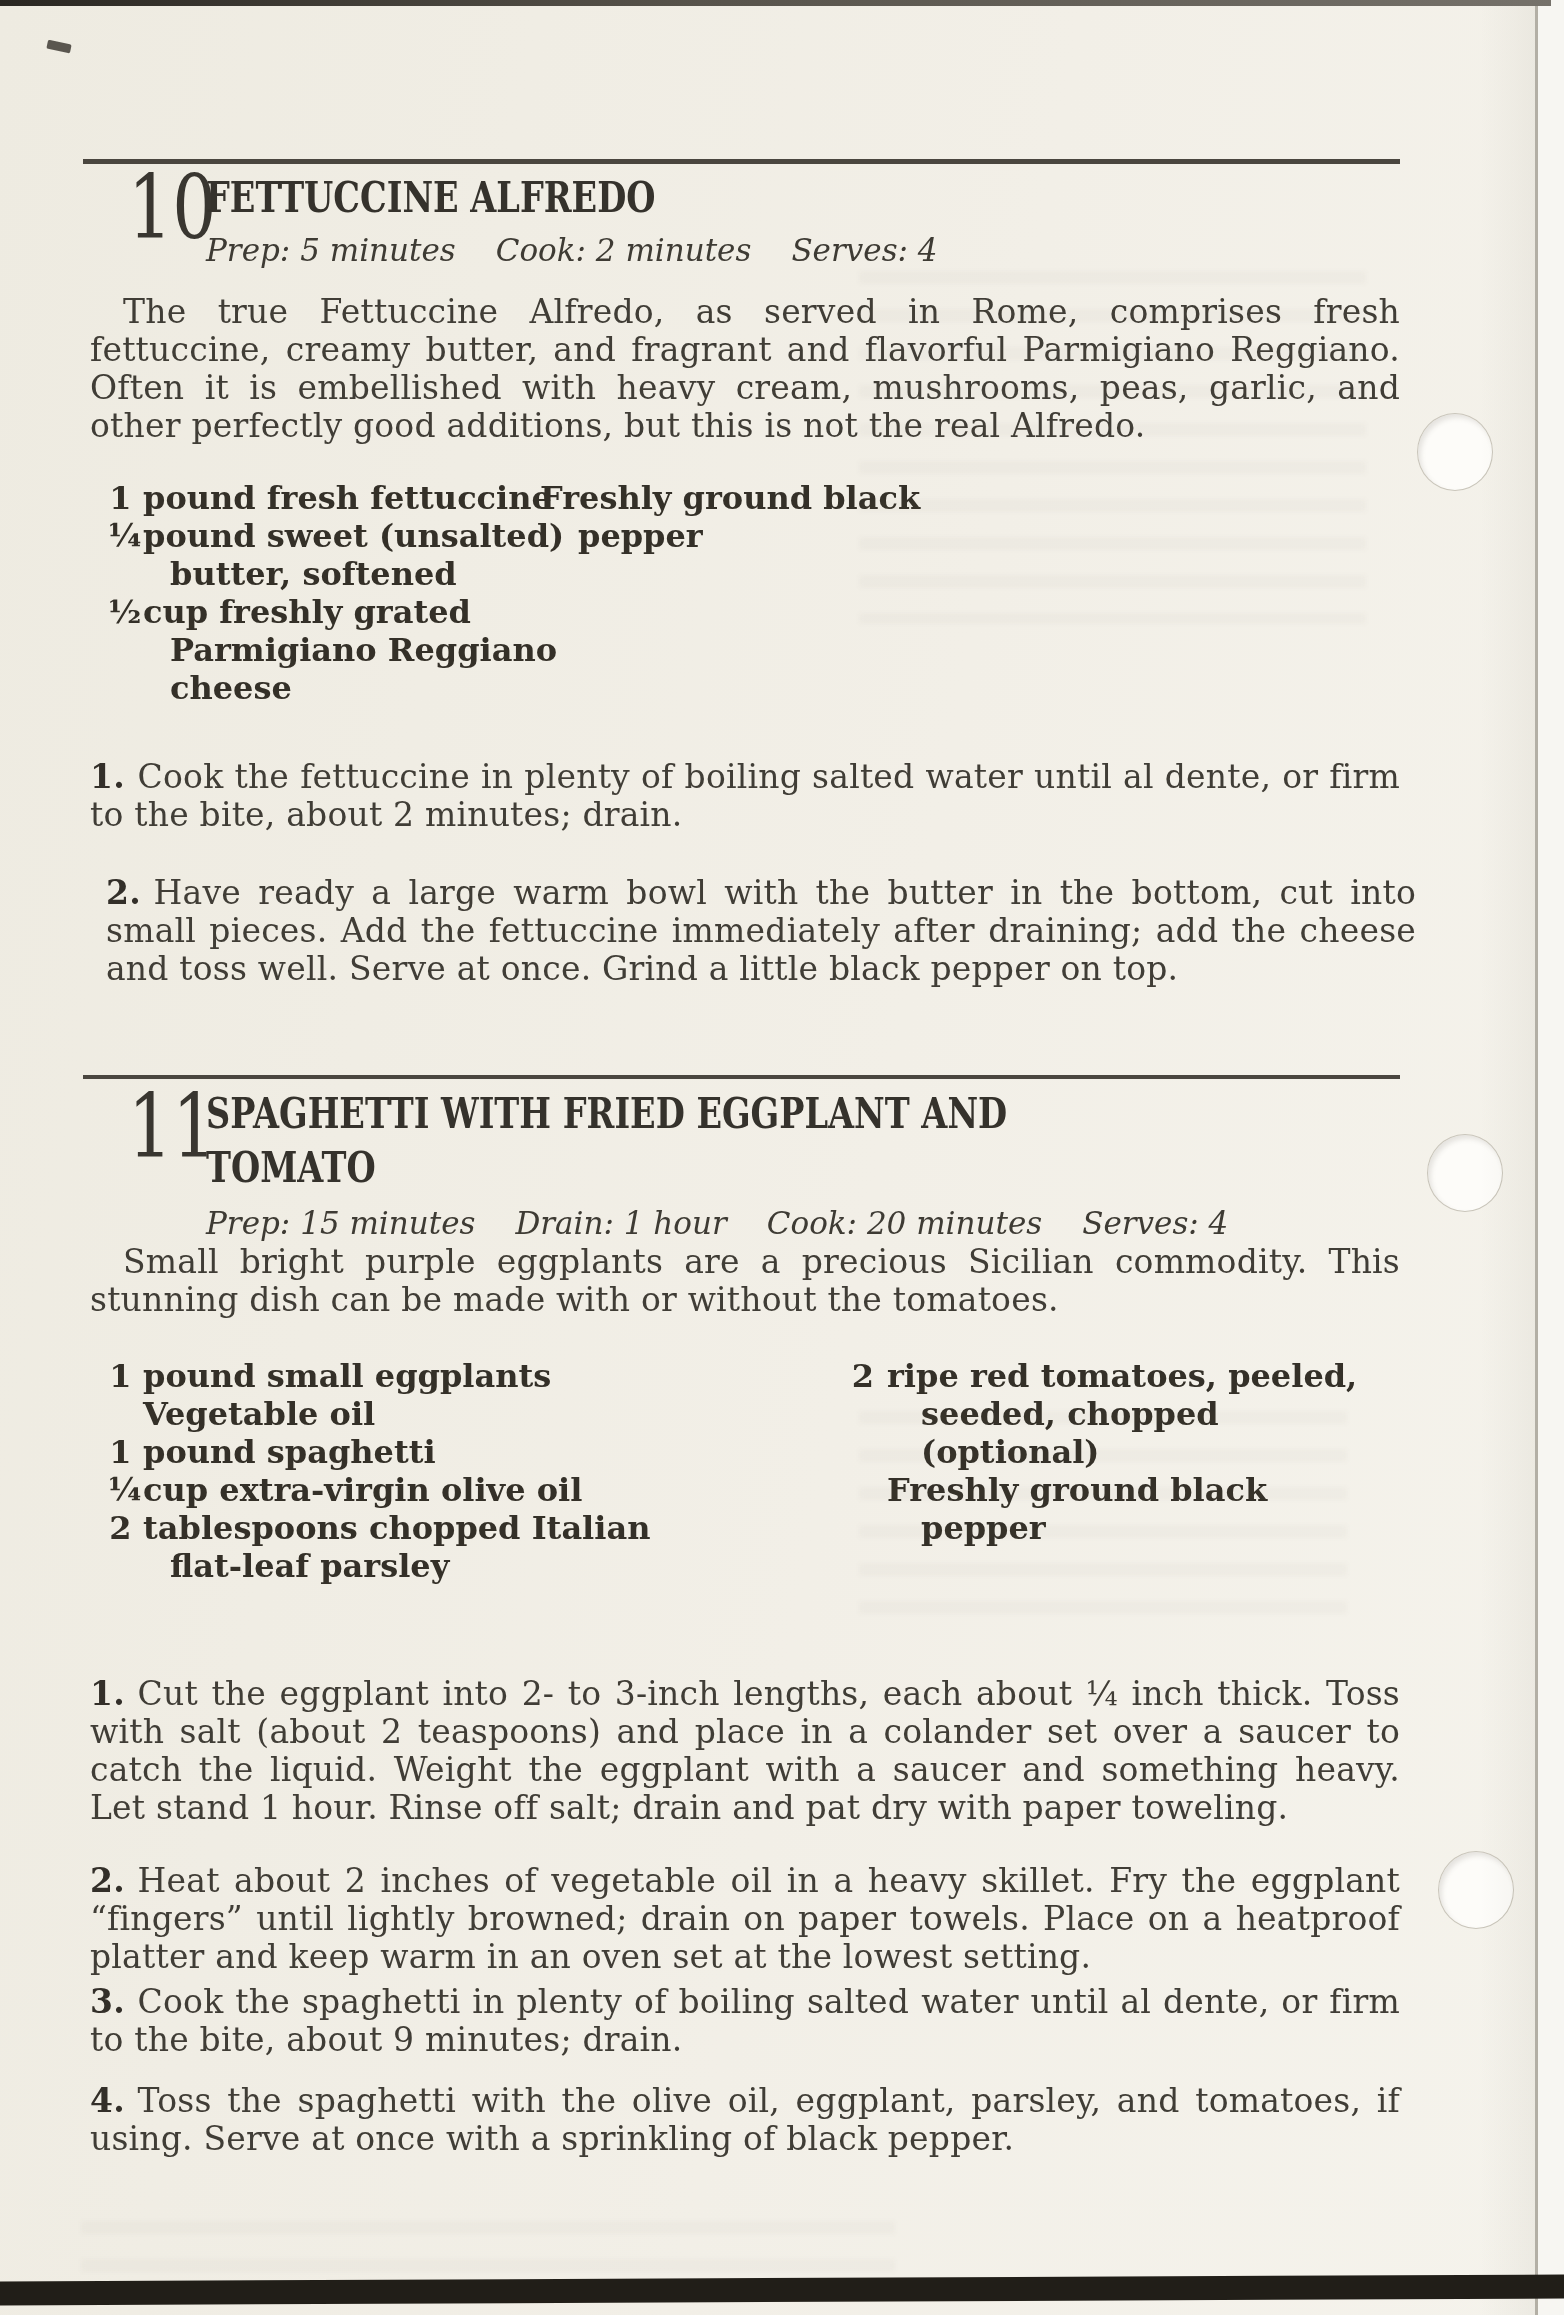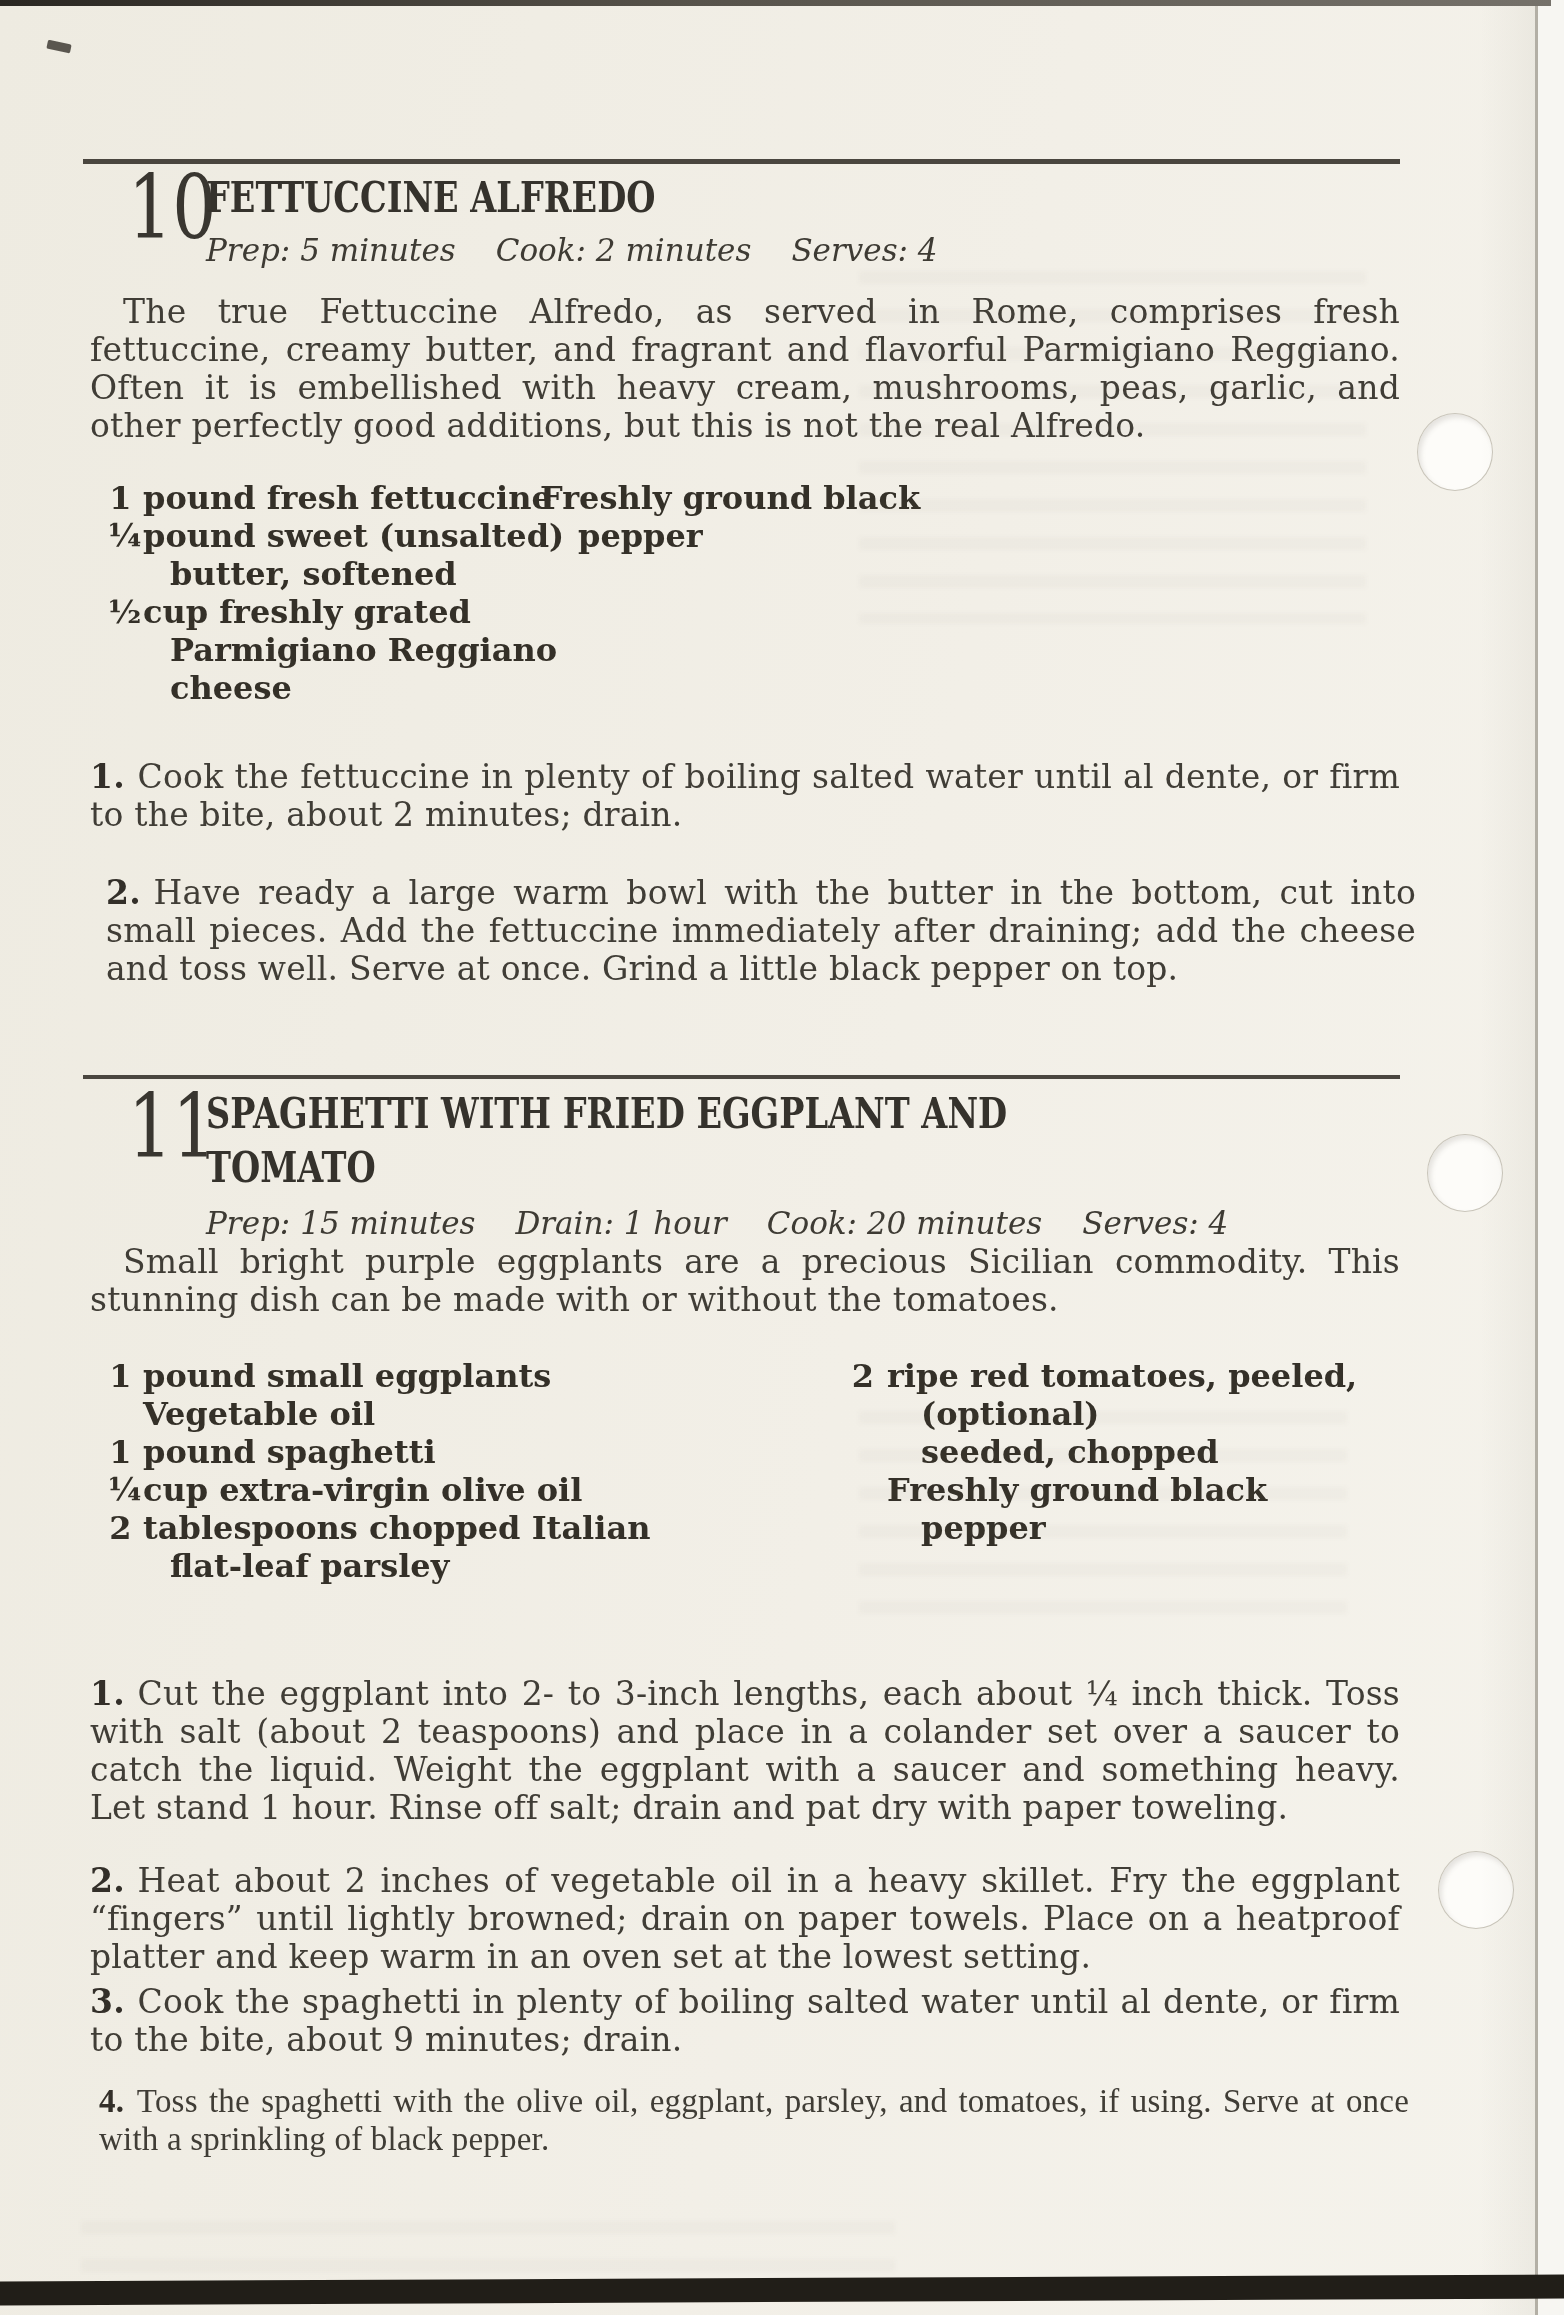--- a/index.html
+++ b/index.html
@@ -99,36 +99,36 @@
       <div class="ing"><span class="qty">1</span><span>pound small eggplants</span></div>
       <div class="ing"><span>Vegetable oil</span></div>
       <div class="ing"><span class="qty">1</span><span>pound spaghetti</span></div>
       <div class="ing"><span class="qty">¼</span><span>cup extra-virgin olive oil</span></div>
       <div class="ing"><span class="qty">2</span><span>tablespoons chopped Italian</span></div>
       <div class="ing c1"><span>flat-leaf parsley</span></div>
     </div>
 
     <div class="abs ingcol col-r11r" style="left:755px;top:1357px;width:507px;">
       <div class="ing"><span class="qty">2</span><span>ripe red tomatoes, peeled,</span></div>
+      <div class="ing c1"><span>seeded, chopped</span></div>
       <div class="ing c1"><span>(optional)</span></div>
-      <div class="ing c1"><span>seeded, chopped</span></div>
       <div class="ing"><span>Freshly ground black</span></div>
       <div class="ing c1"><span>pepper</span></div>
     </div>
 
     <div class="abs para step" style="left:0;top:1675px;">
       <span class="n">1.</span><span>Cut the eggplant into 2- to 3-inch lengths, each about ¼ inch thick. Toss with salt (about 2 teaspoons) and place in a colander set over a saucer to catch the liquid. Weight the eggplant with a saucer and something heavy. Let stand 1 hour. Rinse off salt; drain and pat dry with paper toweling.</span>
     </div>
     <div class="abs para step" style="left:0;top:1862px;">
       <span class="n">2.</span><span>Heat about 2 inches of vegetable oil in a heavy skillet. Fry the eggplant “fingers” until lightly browned; drain on paper towels. Place on a heatproof platter and keep warm in an oven set at the lowest setting.</span>
     </div>
     <div class="abs para step" style="left:0;top:1983px;">
       <span class="n">3.</span><span>Cook the spaghetti in plenty of boiling salted water until al dente, or firm to the bite, about 9 minutes; drain.</span>
     </div>
-    <div class="abs para step" style="left:9px;top:2082px;font-family:Liberation Serif, serif;">
+    <div class="abs para step" style="left:0;top:2082px;">
       <span class="n">4.</span><span>Toss the spaghetti with the olive oil, eggplant, parsley, and tomatoes, if using. Serve at once with a sprinkling of black pepper.</span>
     </div>
 
   </div>
 
   <div class="ghost" style="left:859px;top:271px;width:507px;height:353px;"></div>
   <div class="ghost" style="left:859px;top:1411px;width:488px;height:208px;"></div>
   <div class="ghost" style="left:81px;top:2221px;width:814px;height:63px;"></div>
 
   <div class="hole" style="left:1417px;top:413px;"></div>

